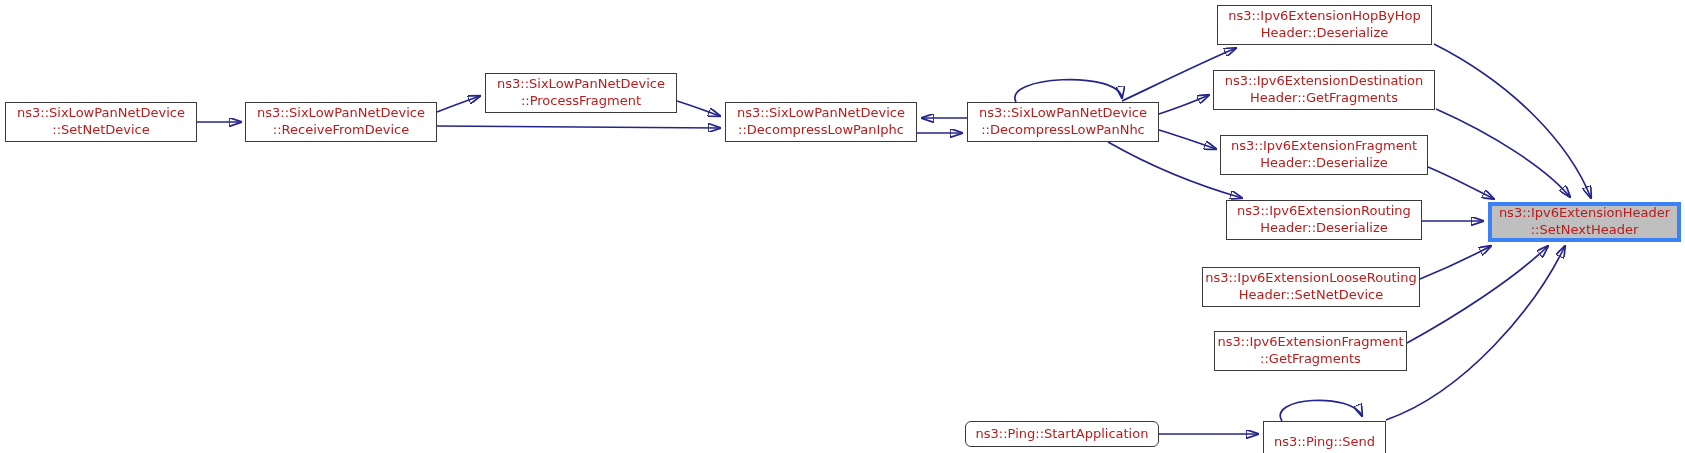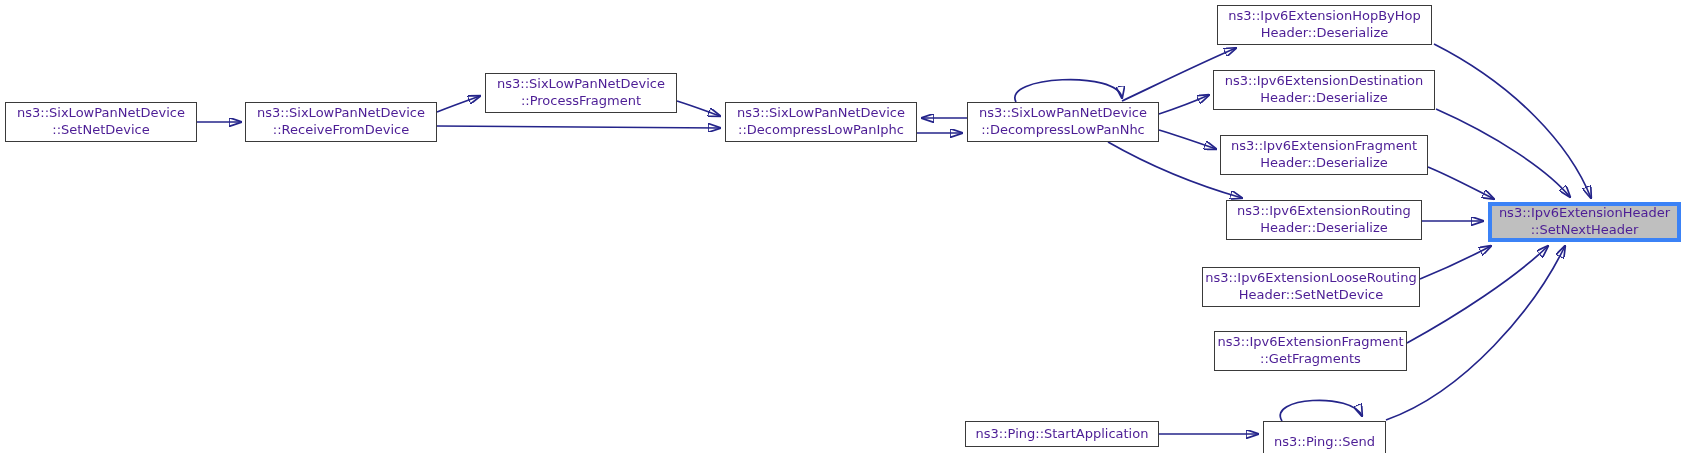--- a/index.html
+++ b/index.html
@@ -33,21 +33,21 @@
     z-index: 2;
     box-sizing: border-box;
     background: #ffffff;
     border: 1px solid #3a3a3a;
     display: flex;
     align-items: center;
     justify-content: center;
     text-align: center;
     font-size: 13px;
     line-height: 1.3;
-    color: #4c1d95;
+    color: #b91c1c;
     cursor: pointer;
   }
   .node .lbl {
     white-space: pre-line;
     display: block;
   }
   .node.highlight {
     background: #bfbfbf;
     border: 4px solid #3b82f6;
   }
@@ -110,21 +110,21 @@
 ::DecompressLowPanNhc</span>
   </div>
 
   <div class="node" style="left:1217px; top:5px; width:215px; height:40px;">
     <span class="lbl">ns3::Ipv6ExtensionHopByHop
 Header::Deserialize</span>
   </div>
 
   <div class="node" style="left:1213px; top:70px; width:222px; height:40px;">
     <span class="lbl">ns3::Ipv6ExtensionDestination
-Header::Deserialize</span>
+Header::GetFragments</span>
   </div>
 
   <div class="node" style="left:1220px; top:135px; width:208px; height:40px;">
     <span class="lbl">ns3::Ipv6ExtensionFragment
 Header::Deserialize</span>
   </div>
 
   <div class="node" style="left:1226px; top:200px; width:196px; height:40px;justify-content:center;">
     <span class="lbl">ns3::Ipv6ExtensionRouting
 Header::Deserialize</span>
@@ -133,21 +133,21 @@
   <div class="node" style="left:1202px; top:267px; width:218px; height:40px;">
     <span class="lbl">ns3::Ipv6ExtensionLooseRouting
 Header::SetNetDevice</span>
   </div>
 
   <div class="node" style="left:1214px; top:331px; width:193px; height:40px;">
     <span class="lbl">ns3::Ipv6ExtensionFragment
 ::GetFragments</span>
   </div>
 
-  <div class="node" style="left:965px; top:421px; width:194px; height:26px;">
+  <div class="node" style="left:965px; top:421px; width:194px; height:26px;border-radius:6px;">
     <span class="lbl">ns3::Ping::StartApplication</span>
   </div>
 
   <div class="node" style="left:1263px; top:421px; width:123px; height:43px;">
     <span class="lbl">ns3::Ping::Send</span>
   </div>
 
   <div class="node highlight" style="left:1488px; top:202px; width:193px; height:40px;">
     <span class="lbl">ns3::Ipv6ExtensionHeader
 ::SetNextHeader</span>

